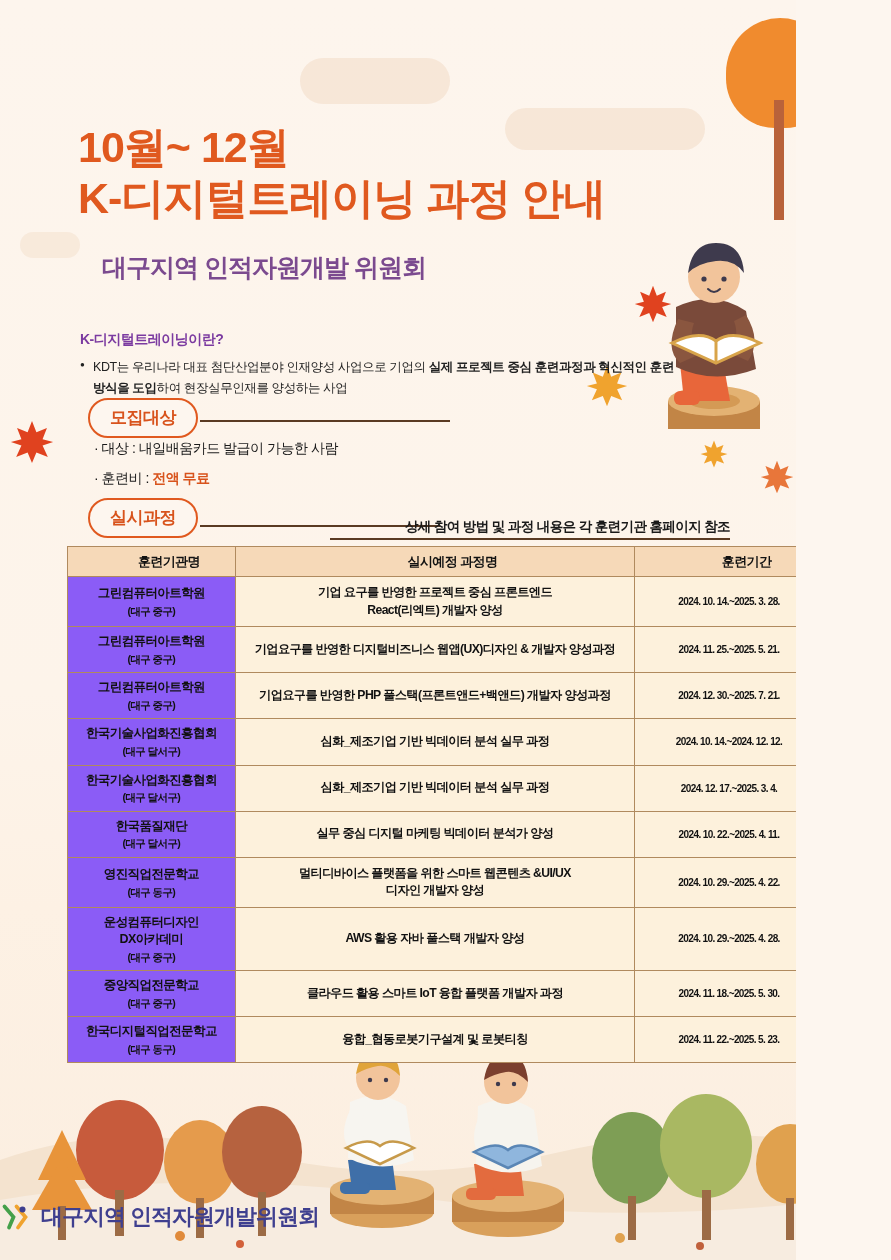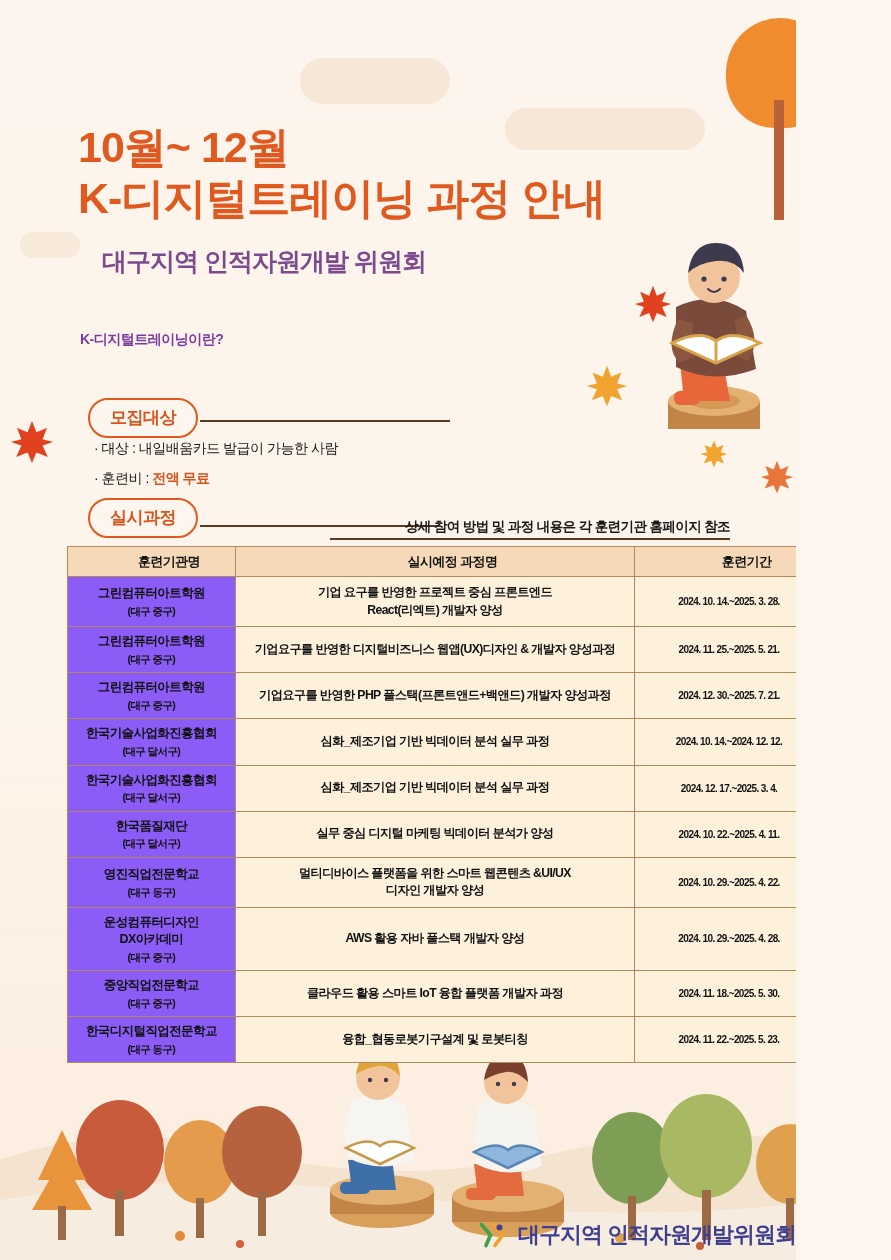--- a/index.html
+++ b/index.html
@@ -45,21 +45,21 @@
   .header { position: absolute; left: 78px; top: 122px; z-index: 5; }
   .title-line1 {
     font-size: 43px; font-weight: bold; color: #e0591f; letter-spacing: -1px;
     line-height: 1.18;
   }
   .title-line2 {
     font-size: 43px; font-weight: bold; color: #e0591f; letter-spacing: -1px;
     line-height: 1.18; white-space: nowrap;
   }
   .subtitle {
-    margin-top: 22px;
+    margin-top: 28px;
     font-size: 25px; font-weight: bold; color: #7b4a8f; letter-spacing: -1px; padding-left: 24px;
   }
 
   .intro { position: absolute; left: 80px; top: 310px; width: 600px; z-index: 5; }
   .intro-head { font-size: 14px; font-weight: bold; color: #7b3aa0; letter-spacing: -.5px; margin-top: 21px; }
   .intro-body {
     margin-top: 8px; font-size: 12.5px; color: #222; line-height: 1.65; letter-spacing: -.4px;
     position: relative; padding-left: 13px;
   }
   .intro-body::before {
@@ -132,22 +132,22 @@
   col.c2 { width: 400px; }
   col.c3 { width: 189px; }
 
   
   .reader { position: absolute; left: 618px; top: 215px; z-index: 4; }
 
   
   .bottom-scene { position: absolute; left: 0; top: 1040px; width: 891px; height: 220px; z-index: 3; }
 
   .footer-logo {
-    position: absolute; left: 0; right: 0; bottom: 10px; z-index: 7;
-    display: flex; align-items: center; justify-content: flex-end; gap: 11px;
+    position: absolute; left: 0; right: 0; bottom: 28px; z-index: 7;
+    display: flex; align-items: center; justify-content: flex-start; gap: 11px;
   }
   .footer-logo-text {
     font-size: 22px; font-weight: bold; color: #3f3f8f; letter-spacing: -1px;
   }
   .logo-mark { width: 30px; height: 30px; }
 </style>
 </head>
 <body>
 
 <div id="poster">
@@ -219,20 +219,21 @@
   </svg>
 
   <div class="header">
     <div class="title-line1">10월~ 12월</div>
     <div class="title-line2">K-디지털트레이닝 과정 안내</div>
     <div class="subtitle">대구지역 인적자원개발 위원회</div>
   </div>
 
   <div class="intro">
     <div class="intro-head">K-디지털트레이닝이란?</div>
+    <div class="intro-body"><span>KDT는 우리나라 대표 첨단산업분야 인재양성 사업으로 기업의 </span><b>실제 프로젝트 중심 훈련과정과 혁신적인 훈련방식을 도입</b><span>하여 현장실무인재를 양성하는 사업</span></div>
   </div>
 
   <div class="pill sec1-pill">모집대상</div>
   <div class="pill-rule sec1-rule"></div>
   <div class="sec1-lines">
     <div class="sec-line"><span>· 대상 : </span><span>내일배움카드 발급이 가능한 사람</span></div>
     <div class="sec-line"><span>· 훈련비 : </span><span class="free">전액 무료</span></div>
   </div>
 
   <div class="pill sec2-pill">실시과정</div>

